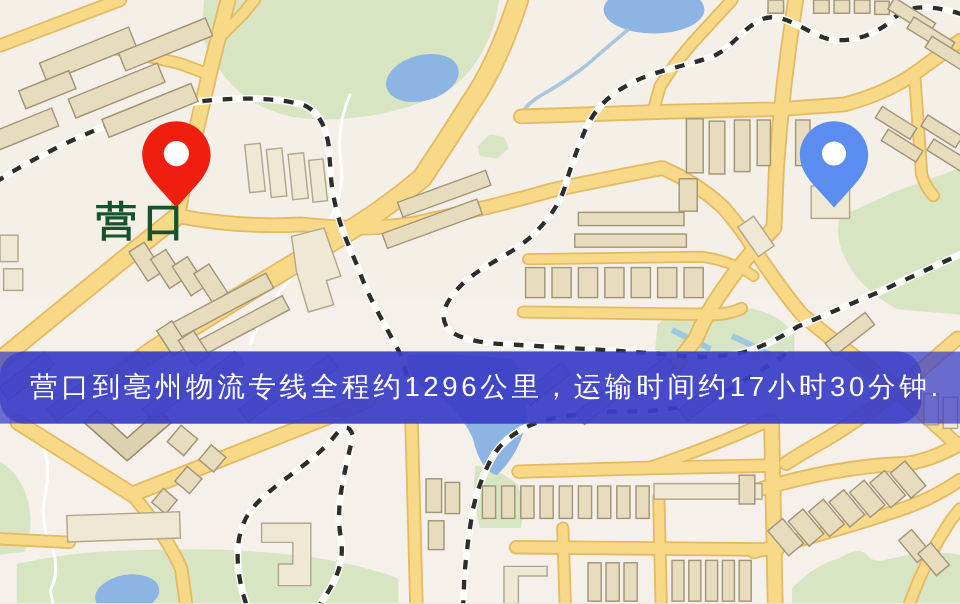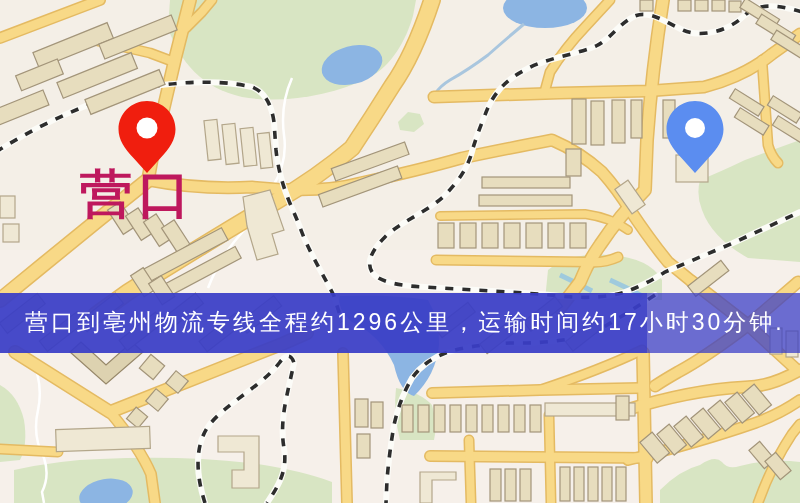--- a/index.html
+++ b/index.html
@@ -18,30 +18,31 @@
   .b {fill:#e7ddbe;stroke:#a3957a;stroke-width:1.2;}
   .bp{fill:#efe8d4;stroke:#b3a68a;stroke-width:1.2;}
   .bd{fill:#ddd2b0;stroke:#97886a;stroke-width:1.2;}
   .pk{fill:#d8e5c3;}
   .wt{fill:#8cb5e3;}
   .city-label{
     position:absolute;white-space:nowrap;line-height:1;
     font-family:"Liberation Sans",sans-serif;
   }
   #origin-label{
-    left:80px;top:168px;font-size:52px;font-weight:bold;
-    color:#be185d;letter-spacing:6px;
+    left:80px;top:168px;font-size:34px;font-weight:bold;
+    color:#14532d;letter-spacing:6px;
   }
   #dest-label{
     left:634px;top:175px;font-size:45px;font-weight:normal;
     color:#2a35e8;letter-spacing:4px;
   }
   .route-banner{
-    position:absolute;left:0;top:293px;width:647px;height:60px;
+    position:absolute;left:0;top:293px;width:768px;height:60px;
     background:rgba(58,62,198,0.74);
+    border-radius:20px;
   }
   .route-banner .banner-text{
     position:absolute;left:25px;top:0;height:60px;line-height:58px;
     color:#ffffff;font-size:23px;letter-spacing:3px;white-space:nowrap;
   }
 </style>
 </head>
 <body>
 
 <div class="stage">

